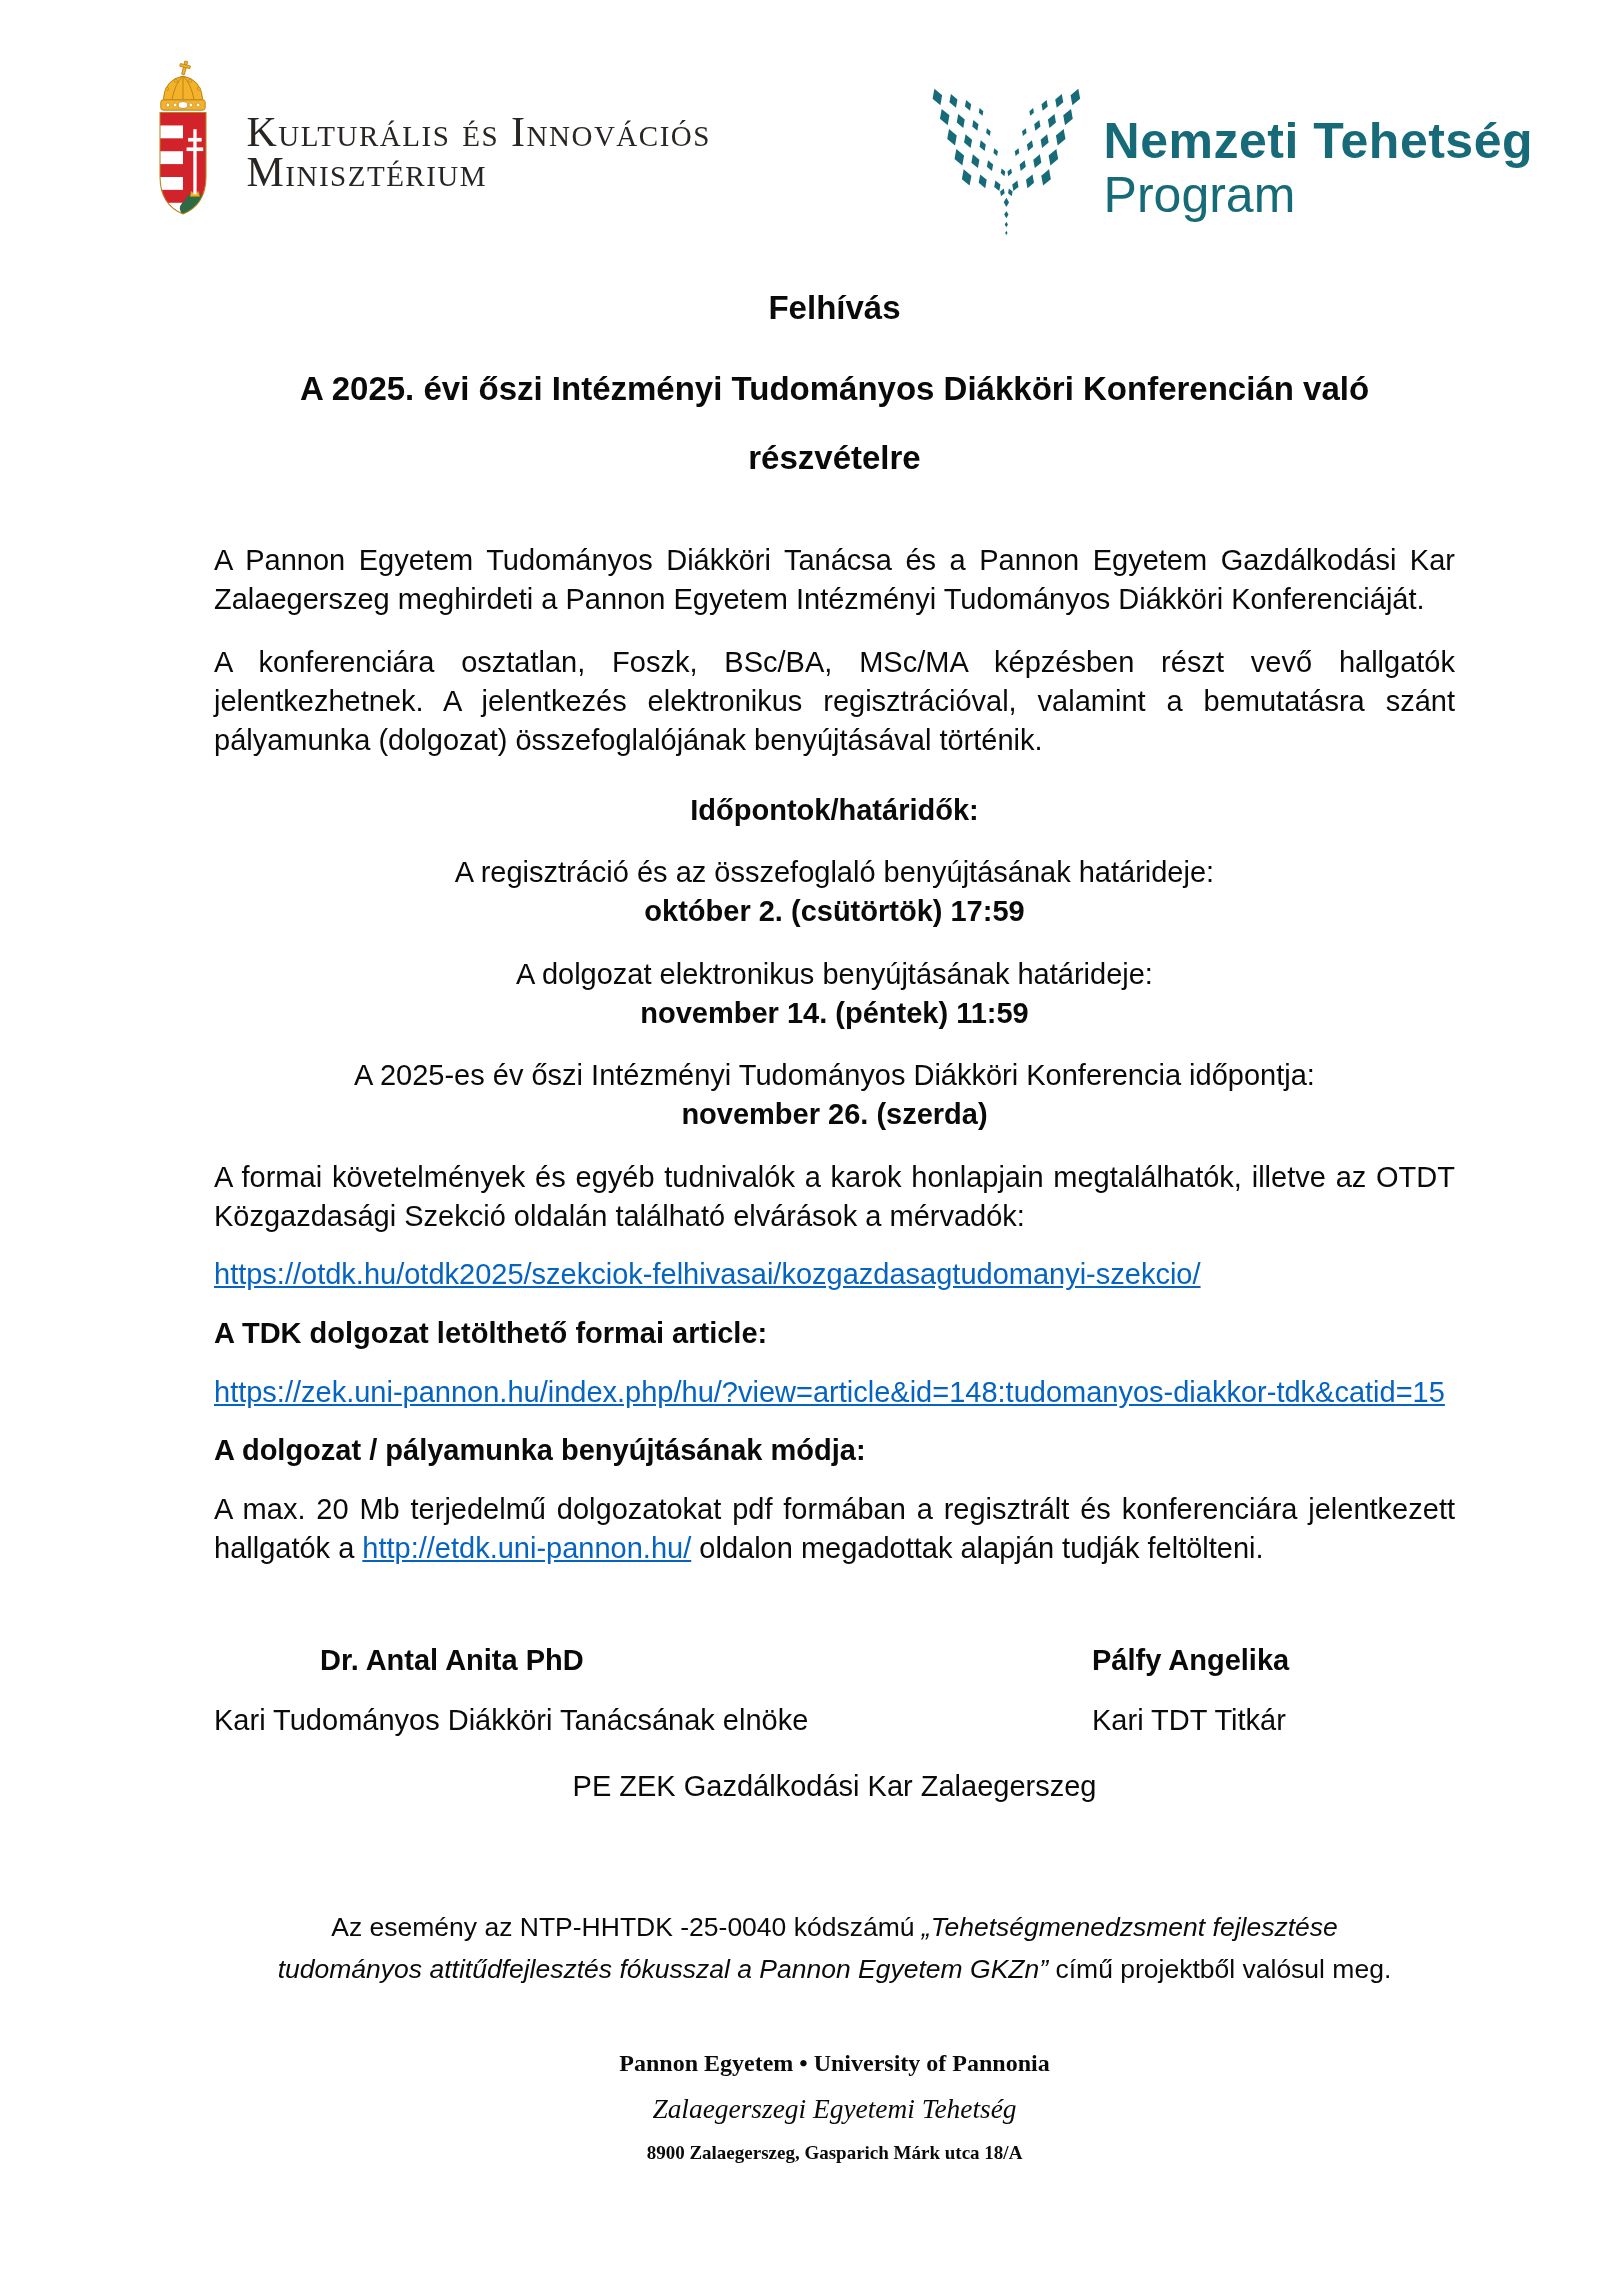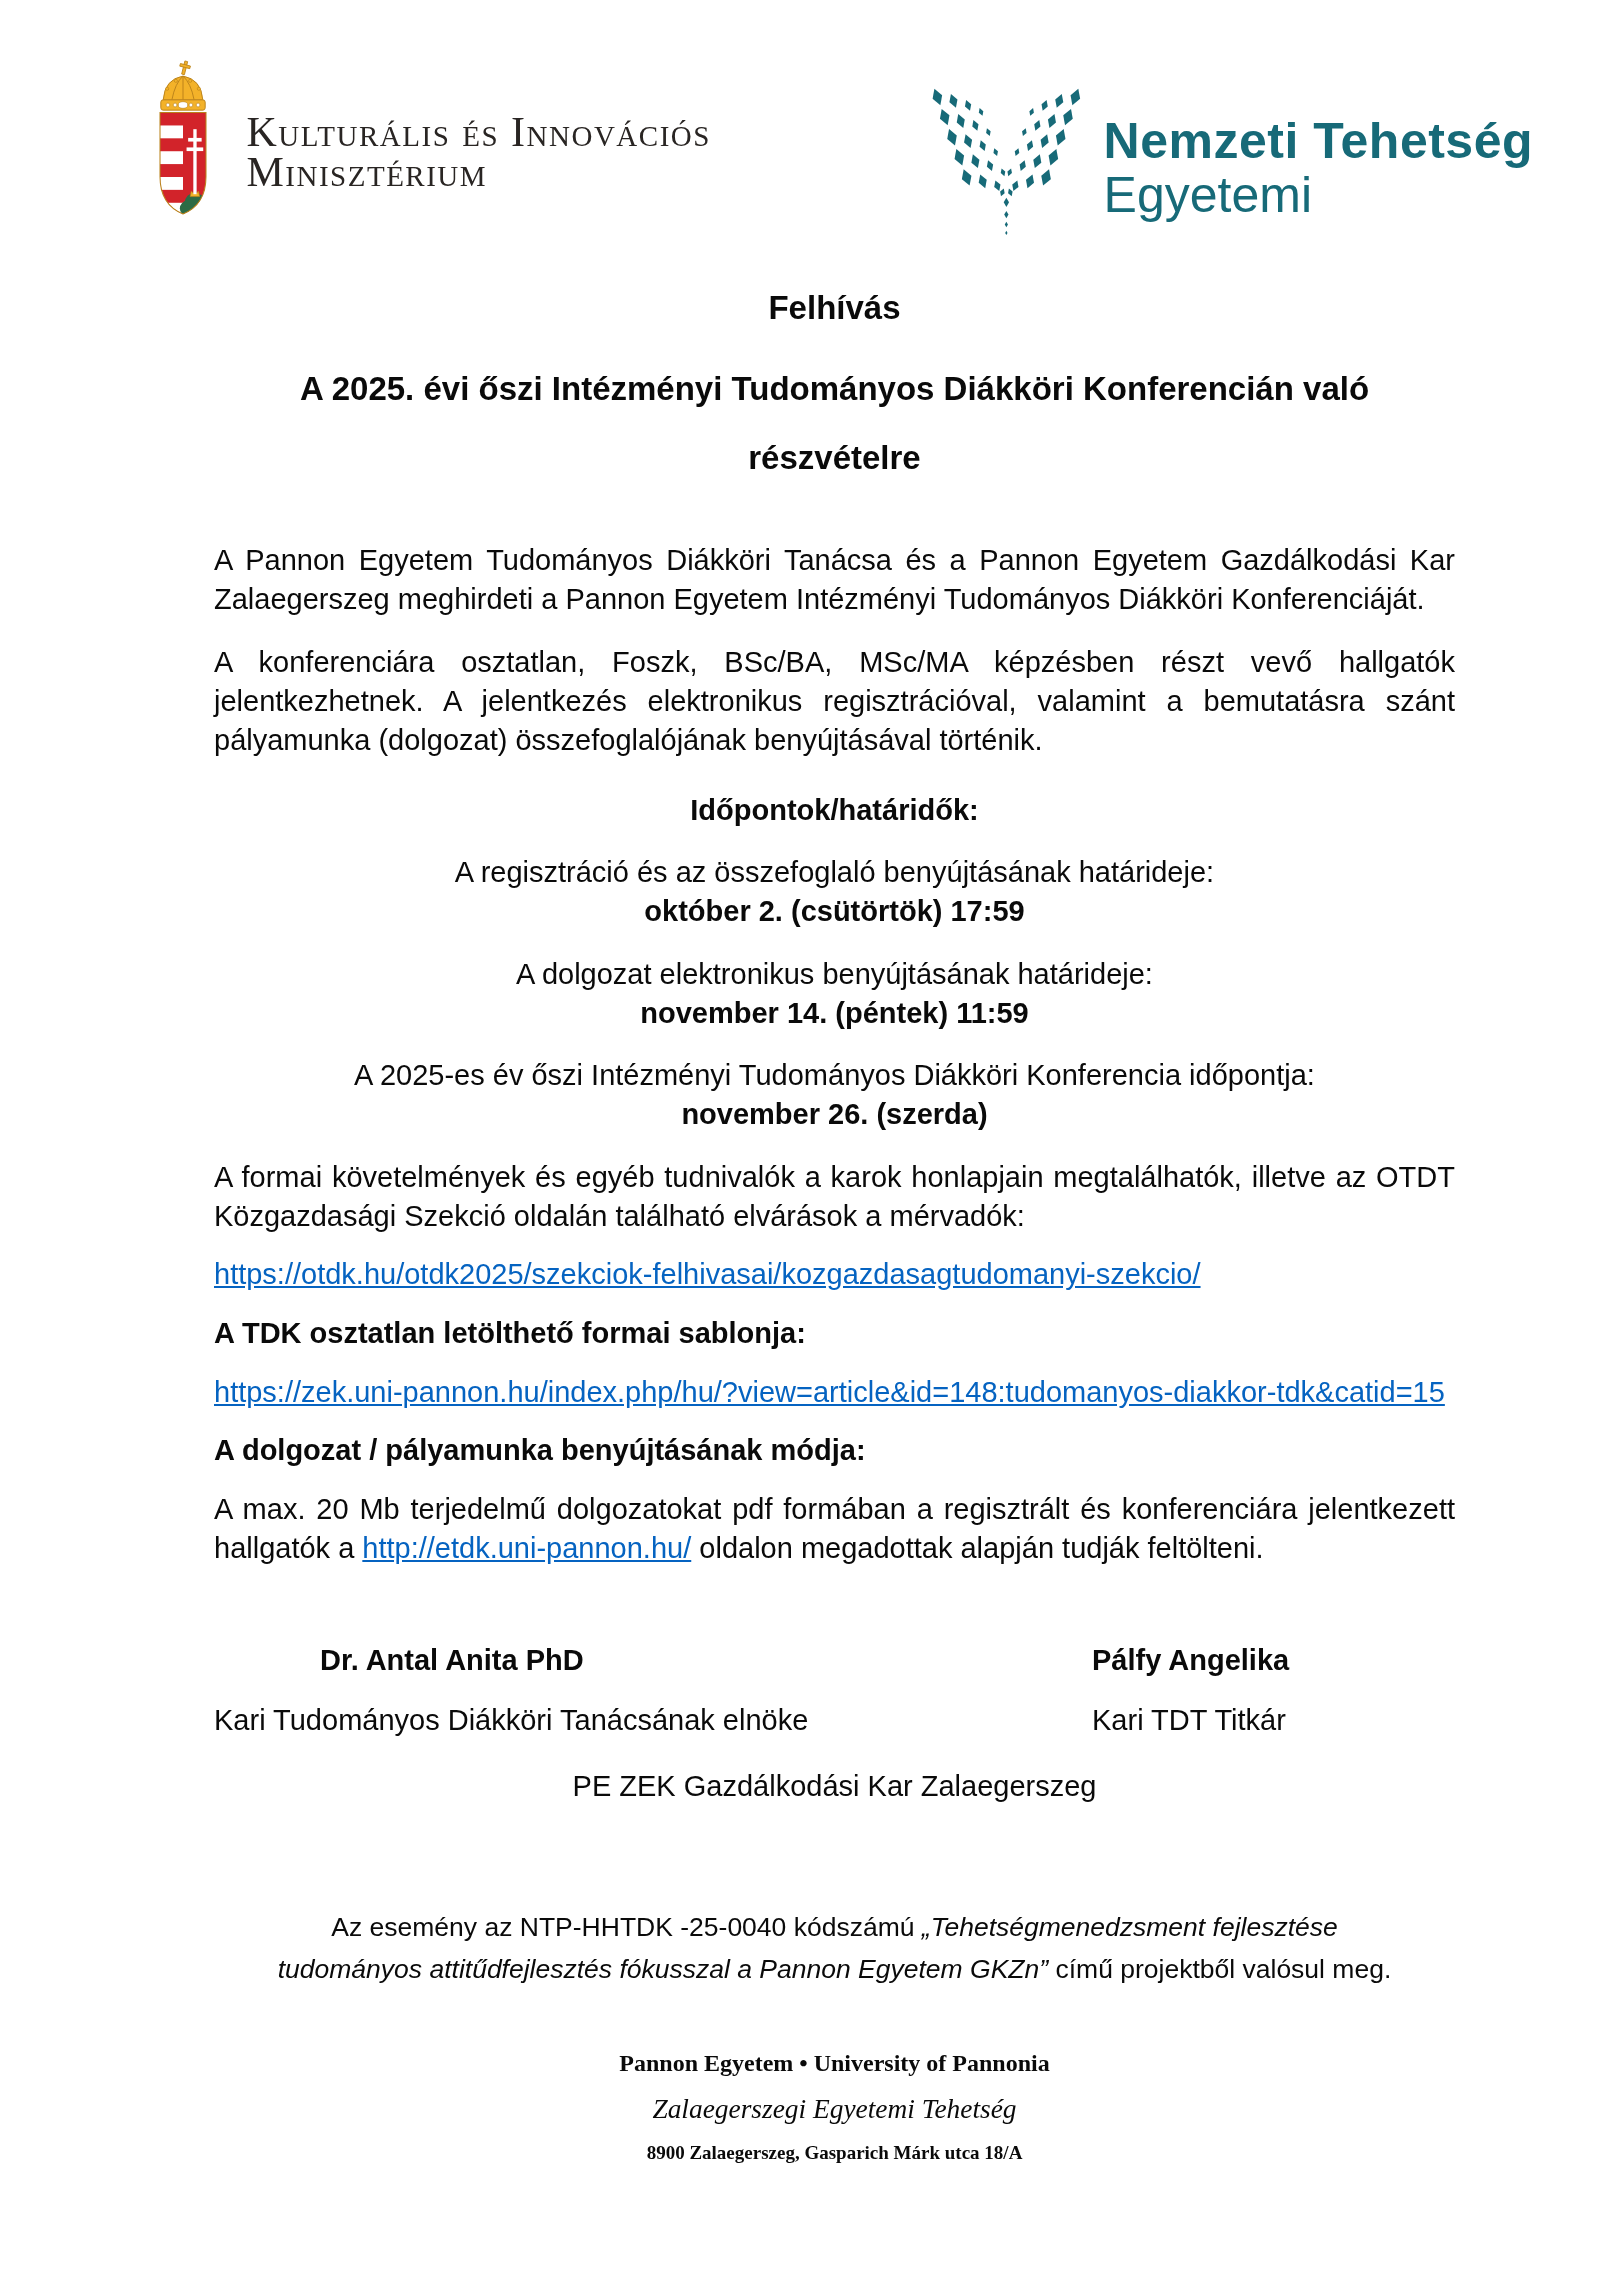--- a/index.html
+++ b/index.html
@@ -171,21 +171,21 @@
         </g>
 
         <use href="#d" transform="translate(80 150) scale(0.5)"></use>
         <use href="#d" transform="translate(80 166) scale(0.4)"></use>
         <use href="#d" transform="translate(80 179) scale(0.3)"></use>
         <use href="#d" transform="translate(80 190) scale(0.22)"></use>
       </g>
     </svg>
     <div class="ntp-text">
       <div class="ntp-line1">Nemzeti Tehetség</div>
-      <div class="ntp-line2">Egyetemi</div>
+      <div class="ntp-line2">Program</div>
     </div>
   </div>
 
   <div class="content">
 
     <h1 class="h-main">Felhívás</h1>
 
     <div class="doc-title">A 2025. évi őszi Intézményi Tudományos Diákköri Konferencián való részvételre</div>
 
     <p class="body first">A Pannon Egyetem Tudományos Diákköri Tanácsa és a Pannon Egyetem Gazdálkodási Kar Zalaegerszeg meghirdeti a Pannon Egyetem Intézményi Tudományos Diákköri Konferenciáját.</p>
@@ -204,21 +204,21 @@
     </div>
     <div class="sched-item">
       <div>A 2025-es év őszi Intézményi Tudományos Diákköri Konferencia időpontja:</div>
       <div class="date">november 26. (szerda)</div>
     </div>
 
     <p class="body req">A formai követelmények és egyéb tudnivalók a karok honlapjain megtalálhatók, illetve az OTDT Közgazdasági Szekció oldalán található elvárások a mérvadók:</p>
 
     <a class="link link-line" href="#">https://otdk.hu/otdk2025/szekciok-felhivasai/kozgazdasagtudomanyi-szekcio/</a>
 
-    <div class="bold-line">A TDK osztatlan letölthető formai sablonja:</div>
+    <div class="bold-line">A TDK dolgozat letölthető formai article:</div>
 
     <a class="link link-line" href="#">https://zek.uni-pannon.hu/index.php/hu/?view=article&amp;id=148:tudomanyos-diakkor-tdk&amp;catid=15</a>
 
     <div class="bold-line">A dolgozat / pályamunka benyújtásának módja:</div>
 
     <p class="body" style="margin-top:19.6px;"><span>A max. 20 Mb terjedelmű dolgozatokat pdf formában a regisztrált és konferenciára jelentkezett hallgatók a </span><a class="link" href="#">http://etdk.uni-pannon.hu/</a><span> oldalon megadottak alapján tudják feltölteni.</span></p>
 
     <div class="sig-row first-row">
       <span class="sig-left indent sig-name">Dr. Antal Anita PhD</span>
       <span class="sig-right sig-name">Pálfy Angelika</span>

